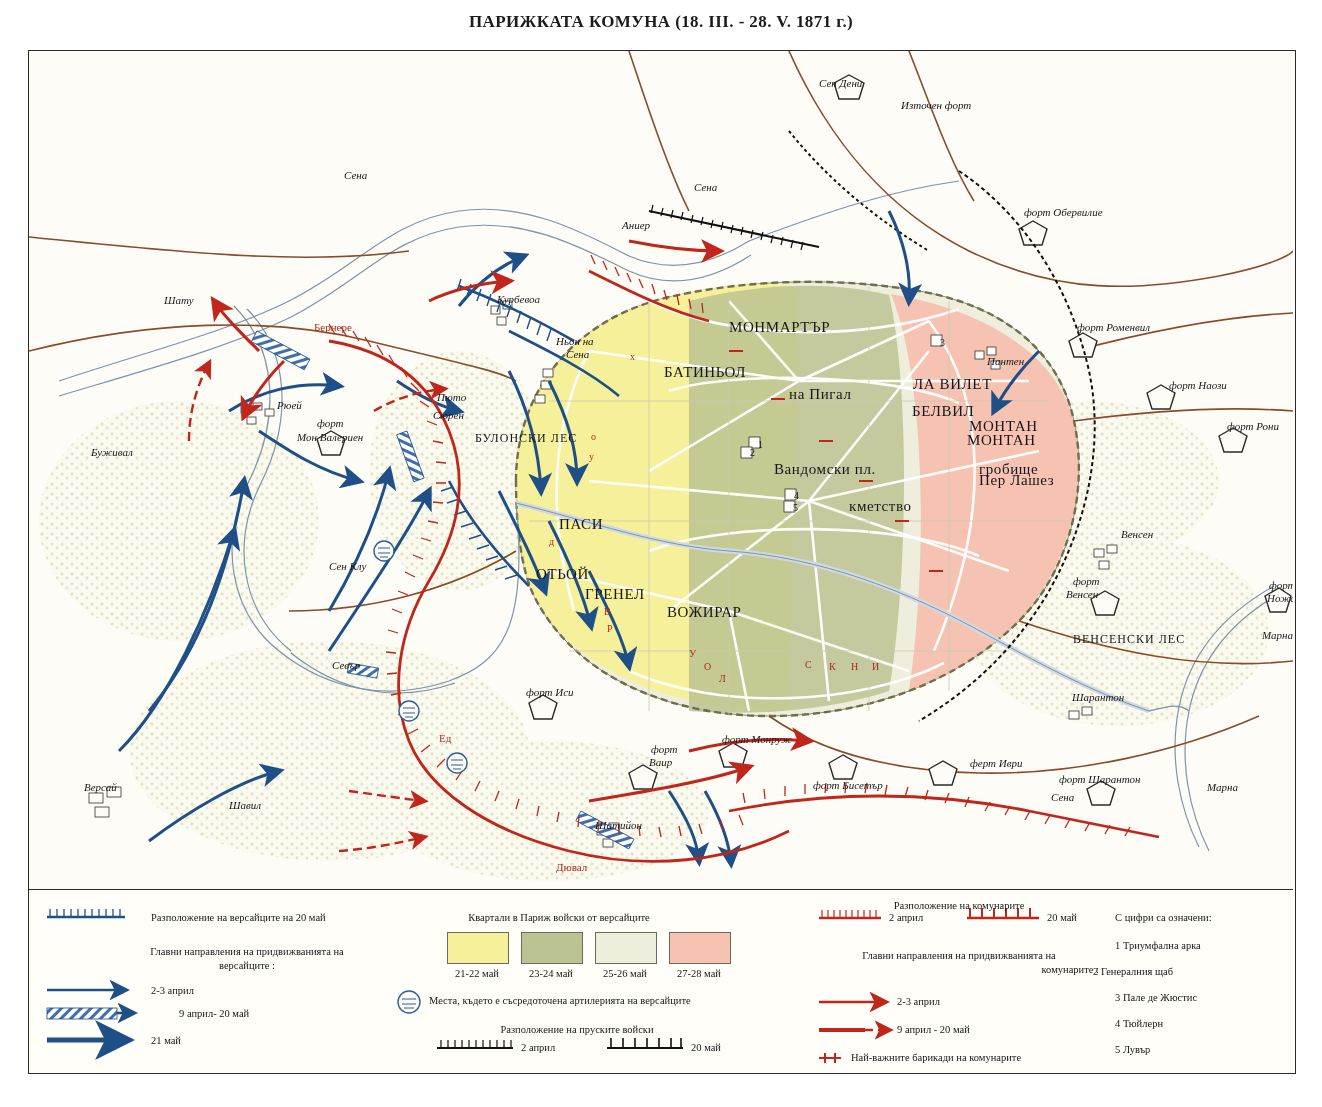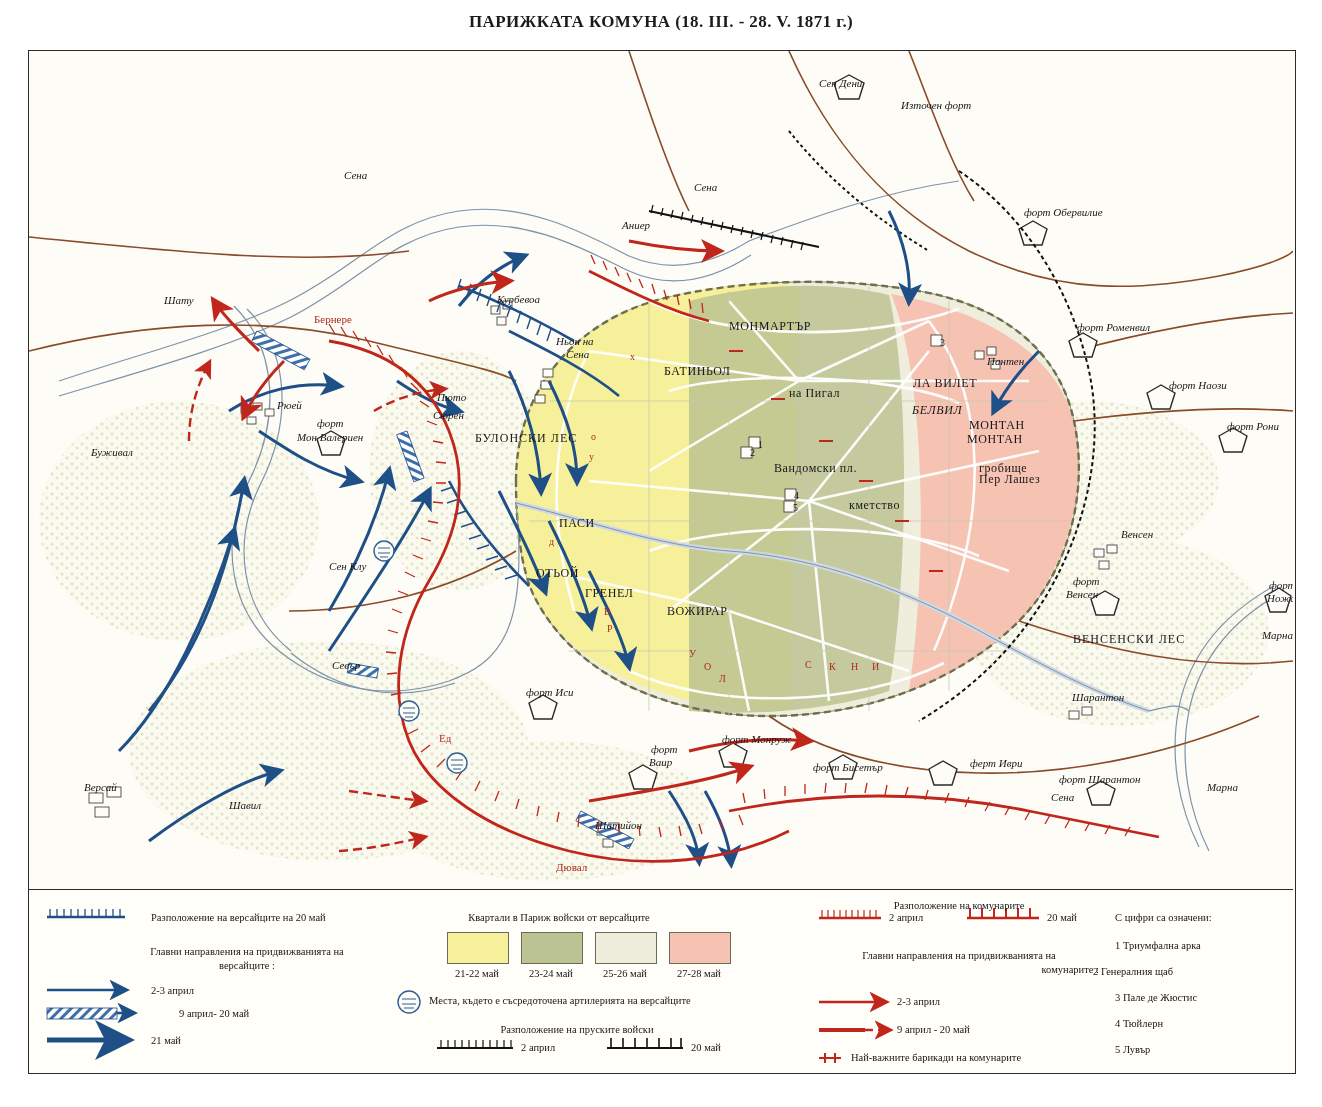--- a/index.html
+++ b/index.html
@@ -4,21 +4,21 @@
 <style>
   html,body{margin:0;padding:0;background:#ffffff;}
   body{width:1322px;height:1107px;font-family:"Liberation Serif",serif;color:#1b1b1b;position:relative;overflow:hidden;}
   #title{position:absolute;left:0;top:12px;width:1322px;text-align:center;font-weight:bold;font-size:17px;letter-spacing:.4px;font-family:"Liberation Serif",serif;}
   #map-frame{position:absolute;left:28px;top:50px;width:1266px;height:1022px;border:1px solid #2a2a2a;background:#fdfcf6;overflow:hidden;}
   #map-area{position:absolute;left:0;top:0;width:1264px;height:838px;overflow:hidden;}
   #legend{position:absolute;left:0;top:838px;width:1264px;height:183px;border-top:1px solid #2a2a2a;background:#fffef9;}
   .lbl{position:absolute;font-size:11px;color:#17171a;white-space:nowrap;font-family:"Liberation Serif",serif;}
   .lbl.it{font-style:italic;}
   .lbl.sm{font-size:10px;}
-  .lbl.city{font-size:12px;letter-spacing:.6px;}
+  .lbl.city{font-size:15px;letter-spacing:.6px;}
   .lbl.red{color:#b02a1d;}
   .lbl.big{font-size:12px;letter-spacing:1px;}
   svg{position:absolute;left:0;top:0;}
   .legend-text{position:absolute;font-size:10.5px;color:#17171a;font-family:"Liberation Serif",serif;}
   .legend-text.c{text-align:center;}
   .swatch{position:absolute;border:1px solid #6b6b5a;}
 </style>
 </head>
 <body>
 
@@ -256,21 +256,21 @@
 
     <div id="map-labels">
         <div class="lbl it" style="left: 790px; top: 20px; margin-top: 6px;">Сен Дени</div>
         <div class="lbl it" style="left: 872px; top: 48px;">Източен форт</div>
         <div class="lbl it" style="left: 315px; top: 118px;">Сена</div>
         <div class="lbl it" style="left: 665px; top: 130px;">Сена</div>
         <div class="lbl it" style="left: 995px; top: 155px;">форт Обервилие</div>
         <div class="lbl it" style="left: 593px; top: 168px;">Аниер</div>
         <div class="lbl it" style="left: 135px; top: 243px;">Шату</div>
         <div class="lbl it" style="left: 468px; top: 242px;">Курбевоа</div>
-        <div class="lbl red" style="left: 285px; top: 262px; text-align: right;">Бернере</div>
+        <div class="lbl red" style="left: 285px; top: 270px; text-align: right;">Бернере</div>
         <div class="lbl it" style="left: 527px; top: 284px;">Ньон на</div>
         <div class="lbl it" style="left: 537px; top: 297px;">Сена</div>
         <div class="lbl it" style="left: 1048px; top: 270px;">форт Роменвил</div>
         <div class="lbl it" style="left: 958px; top: 304px;">Пантен</div>
         <div class="lbl it" style="left: 408px; top: 340px;">Пюто</div>
         <div class="lbl it" style="left: 1140px; top: 328px;">форт Наози</div>
         <div class="lbl it" style="left: 404px; top: 358px;">Сюрен</div>
         <div class="lbl it" style="left: 248px; top: 348px;">Рюей</div>
         <div class="lbl it" style="left: 288px; top: 366px;">форт</div>
         <div class="lbl it" style="left: 268px; top: 380px;">Мон Валериен</div>
@@ -285,33 +285,33 @@
         <div class="lbl it" style="left: 1238px; top: 541px;">Ножан</div>
         <div class="lbl big" style="left: 1044px; top: 581px;">ВЕНСЕНСКИ   ЛЕС</div>
         <div class="lbl it" style="left: 1233px; top: 578px;">Марна</div>
         <div class="lbl it" style="left: 303px; top: 608px;">Севър</div>
         <div class="lbl it" style="left: 497px; top: 635px;">форт Иси</div>
         <div class="lbl it" style="left: 1043px; top: 640px;">Шарантон</div>
         <div class="lbl it" style="left: 693px; top: 682px;">форт Монруж</div>
         <div class="lbl red" style="left: 410px; top: 681px;">Ед</div>
         <div class="lbl it" style="left: 622px; top: 692px;">форт</div>
         <div class="lbl it" style="left: 620px; top: 705px;">Ваир</div>
-        <div class="lbl it" style="left: 784px; top: 710px;">форт Бисетър</div>
+        <div class="lbl it" style="left: 784px; top: 728px;">форт Бисетър</div>
         <div class="lbl it" style="left: 893px; top: 706px; margin-left: 48px;">ферт Иври</div>
         <div class="lbl it" style="left: 1030px; top: 722px;">форт Шарантон</div>
         <div class="lbl it" style="left: 55px; top: 730px;">Версай</div>
         <div class="lbl it" style="left: 1178px; top: 730px;">Марна</div>
         <div class="lbl it" style="left: 200px; top: 748px;">Шавил</div>
         <div class="lbl it" style="left: 566px; top: 768px;">Шатийон</div>
         <div class="lbl it" style="left: 1022px; top: 740px;">Сена</div>
         <div class="lbl red" style="left: 527px; top: 810px;">Дювал</div>
         <div class="lbl city" style="left: 700px; top: 268px;">МОНМАРТЪР</div>
         <div class="lbl city" style="left: 635px; top: 313px;">БАТИНЬОЛ</div>
         <div class="lbl city" style="left: 884px; top: 325px;">ЛА ВИЛЕТ</div>
-        <div class="lbl city" style="left: 883px; top: 352px; font-style: italic;">БЕЛВИЛ</div>
+        <div class="lbl city" style="left: 883px; top: 352px;">БЕЛВИЛ</div>
         <div class="lbl city" style="left: 940px; top: 367px;">МОНТАН</div>
         <div class="lbl city" style="left: 938px; top: 381px;">МОНТАН</div>
         <div class="lbl city" style="left: 530px; top: 465px;">ПАСИ</div>
         <div class="lbl city" style="left: 507px; top: 515px;">ОТЬОЙ</div>
         <div class="lbl city" style="left: 556px; top: 535px;">ГРЕНЕЛ</div>
         <div class="lbl city" style="left: 638px; top: 553px;">ВОЖИРАР</div>
         <div class="lbl city" style="left: 760px; top: 335px;">на Пигал</div>
         <div class="lbl city" style="left: 745px; top: 410px;">Вандомски пл.</div>
         <div class="lbl city" style="left: 820px; top: 447px;">кметство</div>
         <div class="lbl city" style="left: 950px; top: 410px;">гробище</div>

